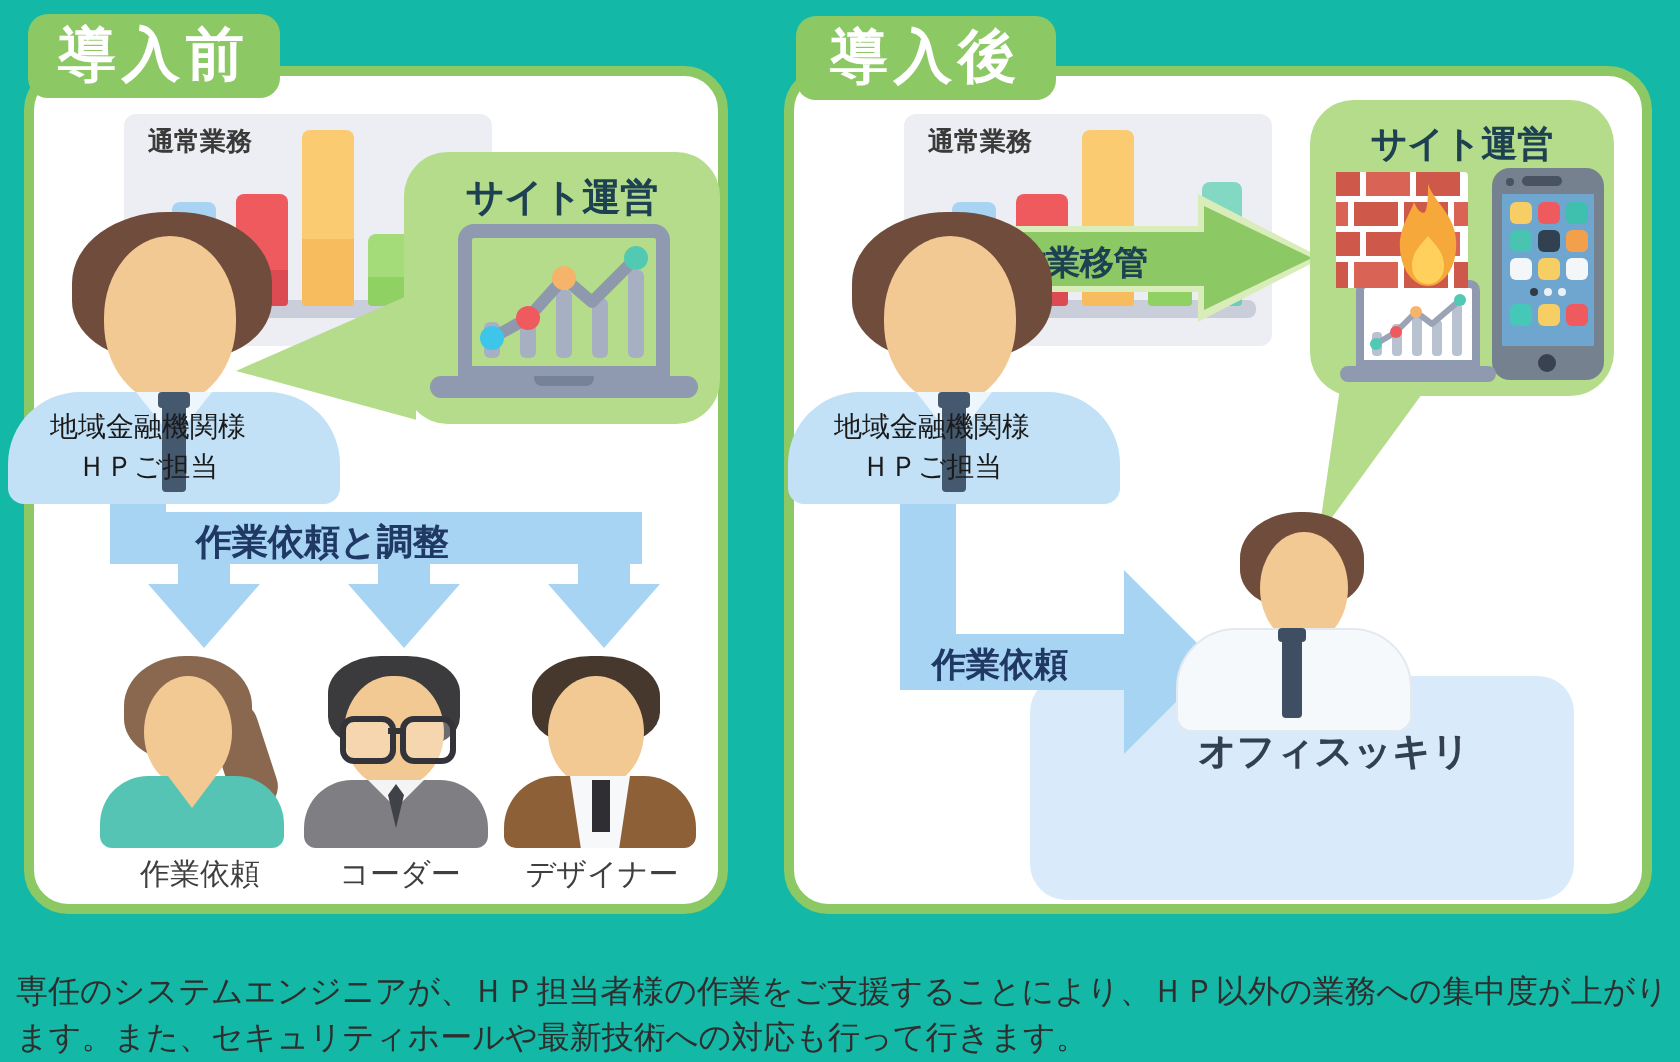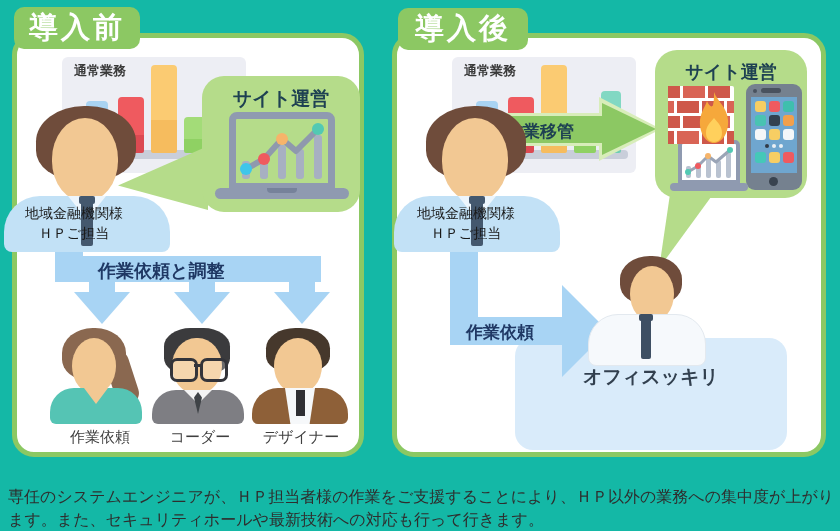--- a/index.html
+++ b/index.html
@@ -43,21 +43,21 @@
   .p-face{background:#F2C893;}
   .personlabel{position:absolute;font-size:14px;color:#1A1A1A;text-align:center;
                line-height:1.4;z-index:5;}
   .workerlabel{position:absolute;font-size:15px;color:#3F3F3F;text-align:center;z-index:4;}
   .laptop-screen{position:absolute;box-sizing:border-box;border:7px solid #8F9AB0;
                  border-radius:8px 8px 0 0;background:var(--bubbleg);z-index:4;}
   .laptop-base{position:absolute;background:#8F9AB0;border-radius:6px;z-index:4;}
   .laptop-notch{position:absolute;background:#76829A;border-radius:0 0 4px 4px;z-index:5;}
   .planbox{position:absolute;background:var(--boxblue);border-radius:18px;z-index:1;}
   .planbox-text{position:absolute;text-align:center;font-weight:bold;font-size:19px;
-                color:#32404F;line-height:23px;z-index:5;}
+                color:#32404F;line-height:23px;z-index:5;margin-left:16px;}
   .phone{position:absolute;background:#75818F;border-radius:9px;z-index:4;}
   .phone-screen{position:absolute;background:#6FA6CF;z-index:5;}
   .app{position:absolute;width:11px;height:11px;border-radius:3px;z-index:6;}
   .dot{position:absolute;border-radius:50%;z-index:6;}
   .caption{position:absolute;font-size:16px;line-height:1.42;color:#2E2E2E;z-index:1;}
   svg{position:absolute;z-index:5;}
 </style>
 </head>
 <body>
 

